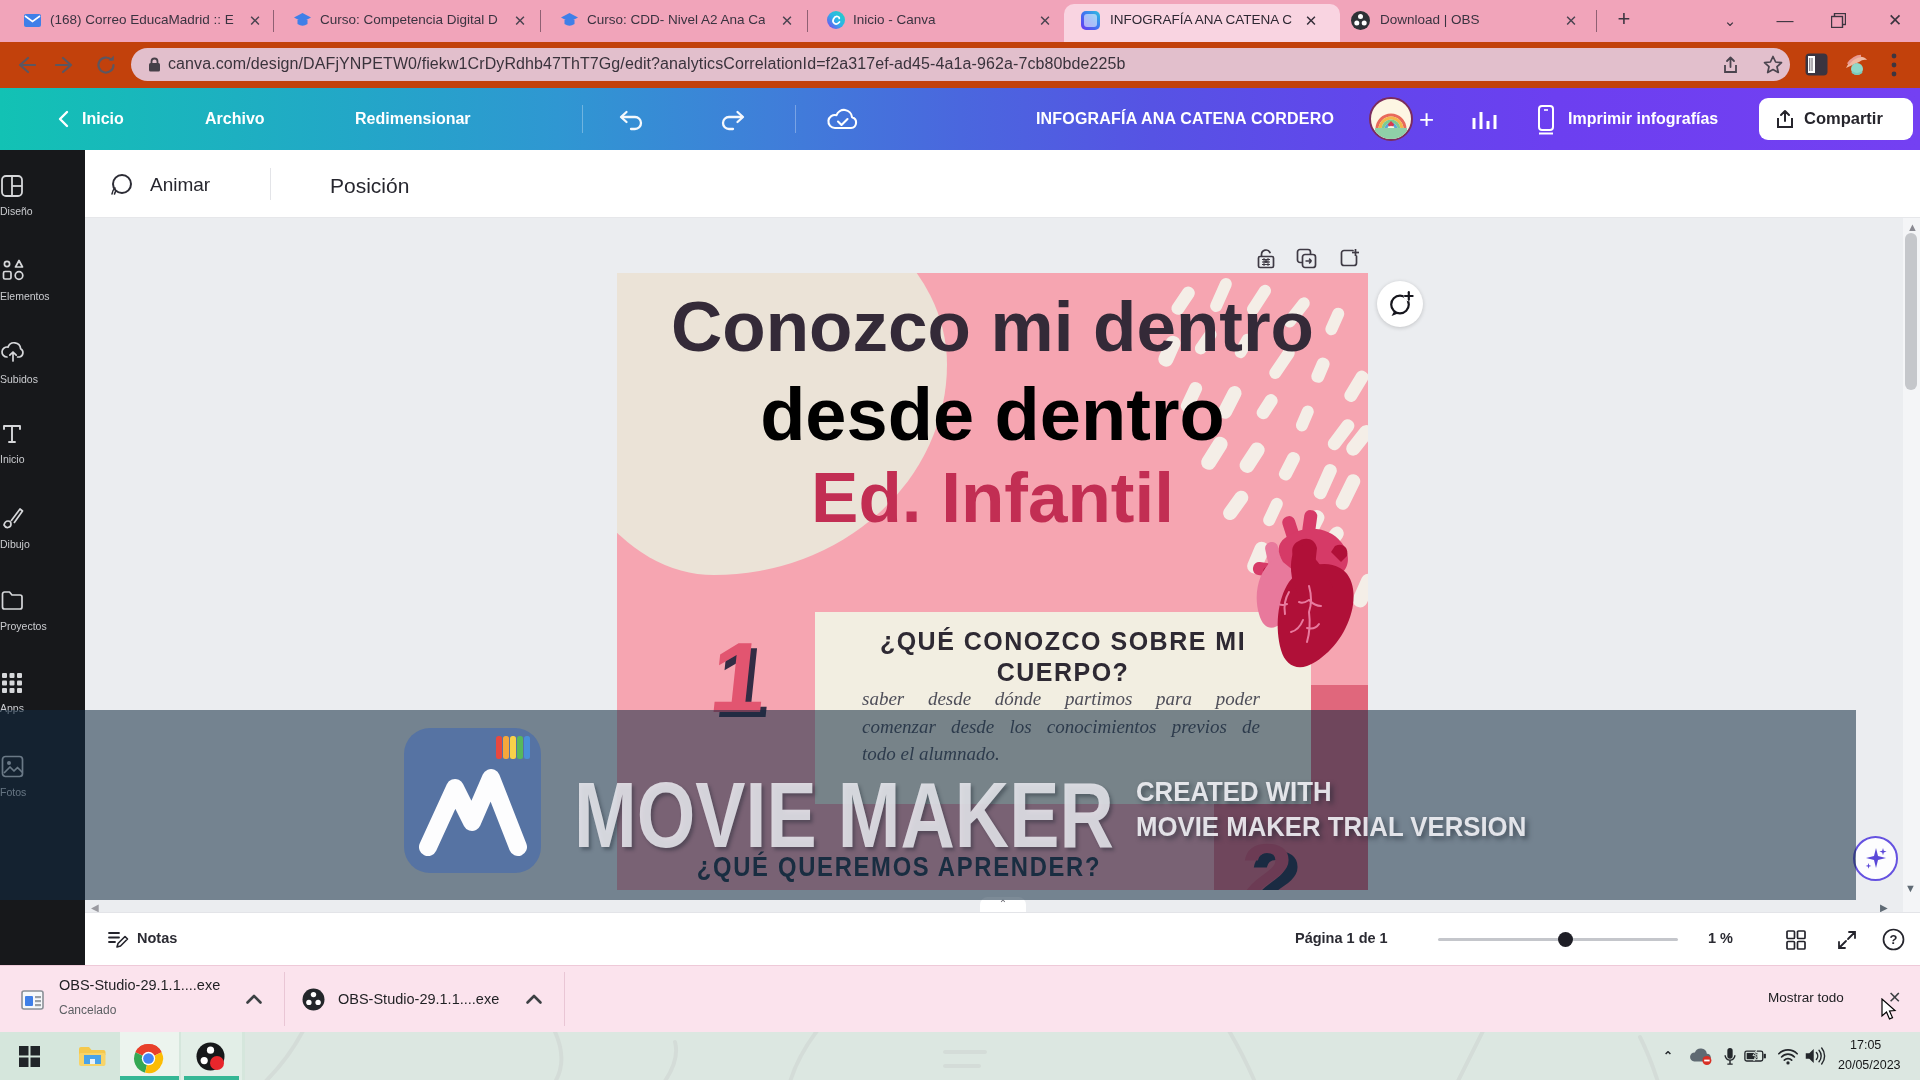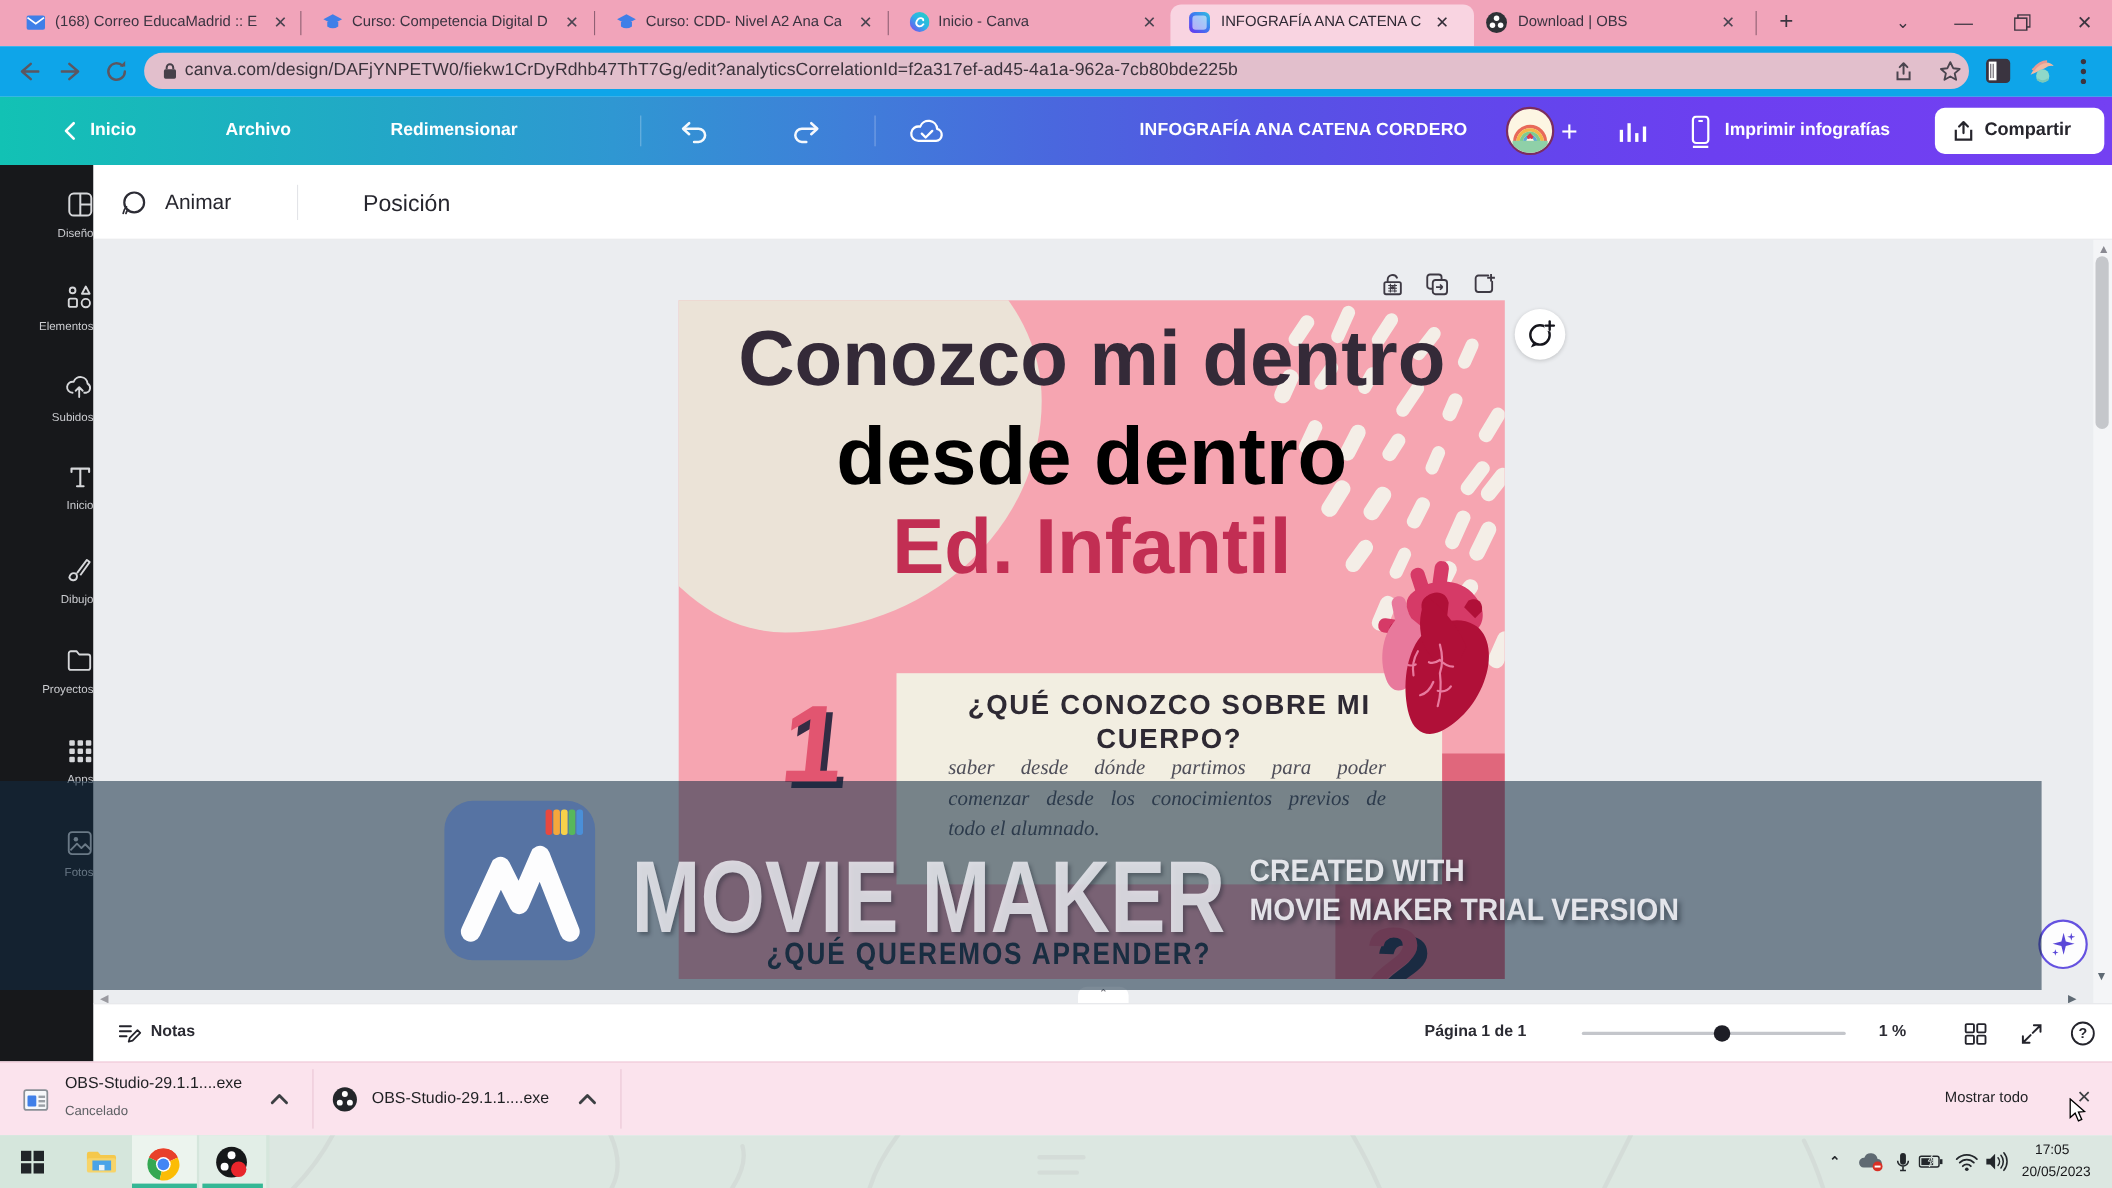--- a/index.html
+++ b/index.html
@@ -9,35 +9,35 @@
 
   
   #tabbar { left:0; top:0; width:1920px; height:42px; background:#f1a4ba; }
   .tab-title { position:absolute; top:12px; font-size:13.5px; color:#3a3340; white-space:nowrap; overflow:hidden; }
   .tab-x { position:absolute; top:13px; width:16px; height:16px; color:#4a4350; font-size:15px; line-height:16px; text-align:center; }
   .tab-div { position:absolute; top:10px; width:1px; height:22px; background:#8f6073; }
   #activetab { position:absolute; left:1064px; top:4px; width:276px; height:38px; background:#f9d4e1; border-radius:10px 10px 0 0; }
   .winctl { position:absolute; top:8px; width:28px; height:26px; color:#3c3540; font-size:15px; text-align:center; line-height:26px; }
 
   
-  #urlbar { left:0; top:42px; width:1920px; height:46px; background:#0ea5e9; }
+  #urlbar { left:0; top:42px; width:1920px; height:46px; background:#c2410c; }
   #urlpill { position:absolute; left:131px; top:6px; width:1659px; height:33px; border-radius:17px; background:#e2bfcc; }
   #urltext { position:absolute; left:37px; top:7px; font-size:16px; letter-spacing:.1px; color:#3a333c; white-space:nowrap; }
 
   
   #cheader { left:0; top:88px; width:1920px; height:62px;
      background:linear-gradient(90deg,#10c3b5 0%,#1fae c8 15%,#2b9ccd 28%,#3f7dd8 42%,#4f64e2 58%,#6349ec 76%,#7340f2 100%);
      background:linear-gradient(90deg,#12c2b4 0%,#23a6c8 19%,#2f97d2 29%,#3f7fd9 40%,#4a67de 50%,#5653e4 60%,#6246ec 71%,#6c3ff0 81%,#7440f2 100%);
      color:#fff; }
   .chitem { position:absolute; top:0; height:62px; line-height:62px; font-size:16px; font-weight:700; color:#fff; }
   .chdiv { position:absolute; top:17px; width:1px; height:28px; background:rgba(255,255,255,.3); }
 
   
   #sidebar { left:0; top:150px; width:85px; height:815px; background:#17181b; }
-  .sbitem { position:absolute; left:0; width:85px; text-align:right; color:#d2d3d6; }
+  .sbitem { position:absolute; left:0; width:85px; text-align:left; color:#d2d3d6; }
   .sbitem .lbl { display:block; font-size:10.5px; margin-top:3px; color:#cbccd0; }
 
   
   #subbar { left:85px; top:150px; width:1835px; height:68px; background:#fff; border-bottom:1px solid #e6e7ea; }
 
   
   #canvas { left:85px; top:218px; width:1835px; height:694px; background:#ebedf0; }
 
   
   #page { position:absolute; left:532px; top:55px; width:751px; height:617px; background:#f6a5b1; overflow:hidden; }

